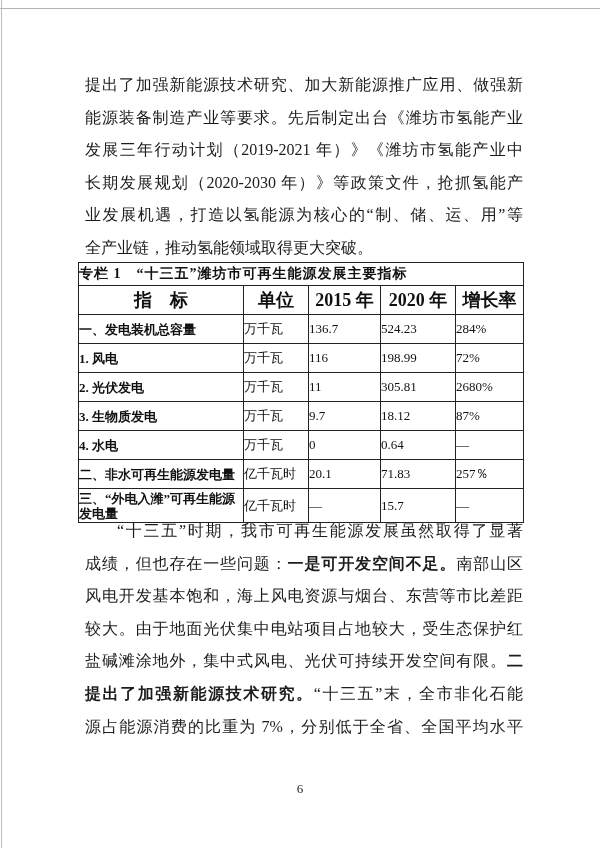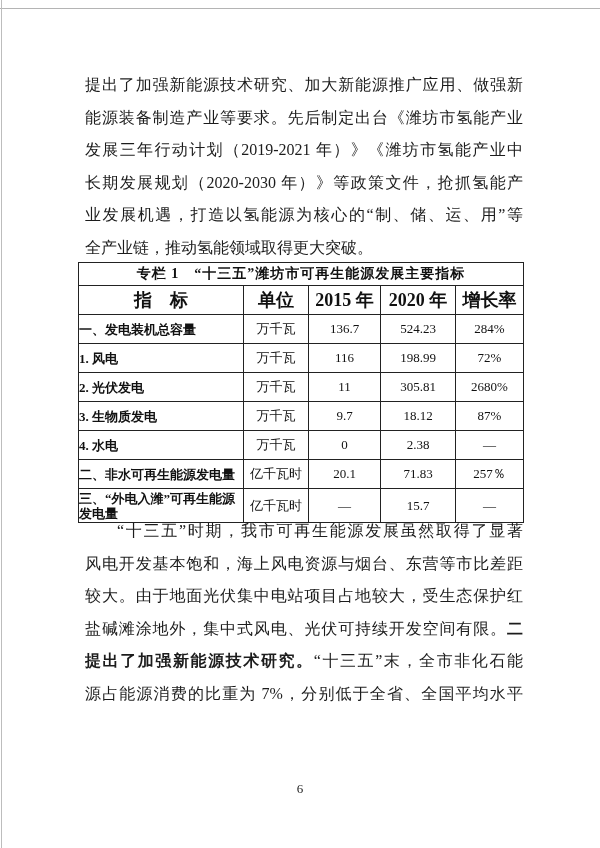--- a/index.html
+++ b/index.html
@@ -47,21 +47,20 @@
   }
   table.tbl {
     border-collapse: collapse;
     width: 445px;
     table-layout: fixed;
   }
   table.tbl td, table.tbl th {
     border: 1px solid #222222;
     padding: 0;
     font-weight: normal;
-    text-align: center;
     vertical-align: middle;
     font-size: 13px;
     color: #111111;
   }
   tr.title-row td {
     height: 22px;
     font-size: 14px;
     font-weight: bold;
     letter-spacing: 1px;
   }
@@ -157,21 +156,21 @@
             <td>3. 生物质发电</td>
             <td>万千瓦</td>
             <td>9.7</td>
             <td>18.12</td>
             <td>87%</td>
           </tr>
           <tr>
             <td>4. 水电</td>
             <td>万千瓦</td>
             <td>0</td>
-            <td>2.38</td>
+            <td>0.64</td>
             <td>—</td>
           </tr>
           <tr>
             <td>二、非水可再生能源发电量</td>
             <td>亿千瓦时</td>
             <td>20.1</td>
             <td>71.83</td>
             <td>257％</td>
           </tr>
           <tr class="tall">
@@ -180,20 +179,21 @@
             <td>—</td>
             <td>15.7</td>
             <td>—</td>
           </tr>
         </tbody>
     </table>
   </div>
 
   <div class="para para-2">
       <div class="line indent"><span>“十三五”时期，我市可再生能源发展虽然取得了显著</span></div>
+      <div class="line"><span>成绩，但也存在一些问题：</span><span class="em">一是可开发空间不足。</span><span>南部山区</span></div>
       <div class="line"><span>风电开发基本饱和，海上风电资源与烟台、东营等市比差距</span></div>
       <div class="line"><span>较大。由于地面光伏集中电站项目占地较大，受生态保护红</span></div>
       <div class="line"><span>盐碱滩涂地外，集中式风电、光伏可持续开发空间有限。</span><span class="em">二</span></div>
       <div class="line"><span class="em">提出了加强新能源技术研究。</span><span>“十三五”末，全市非化石能</span></div>
       <div class="line"><span>源占能源消费的比重为 7%，分别低于全省、全国平均水平</span></div>
     </div>
 
   <div class="page-number">6</div>
 </div>
 

